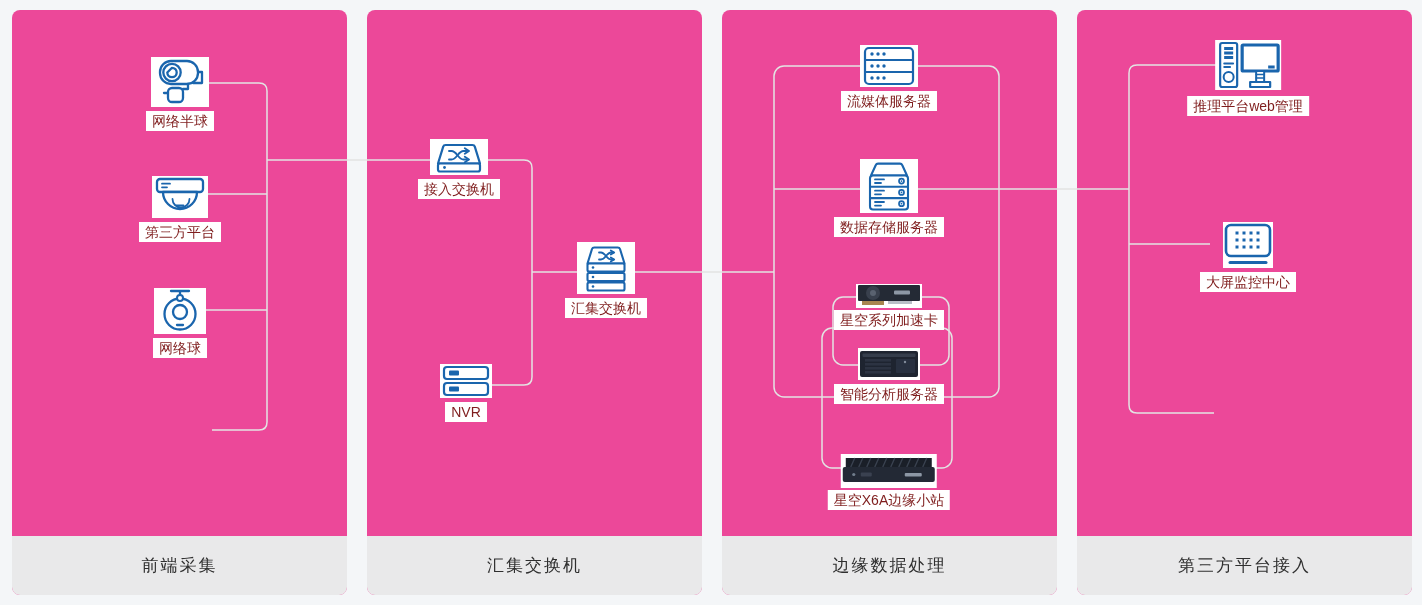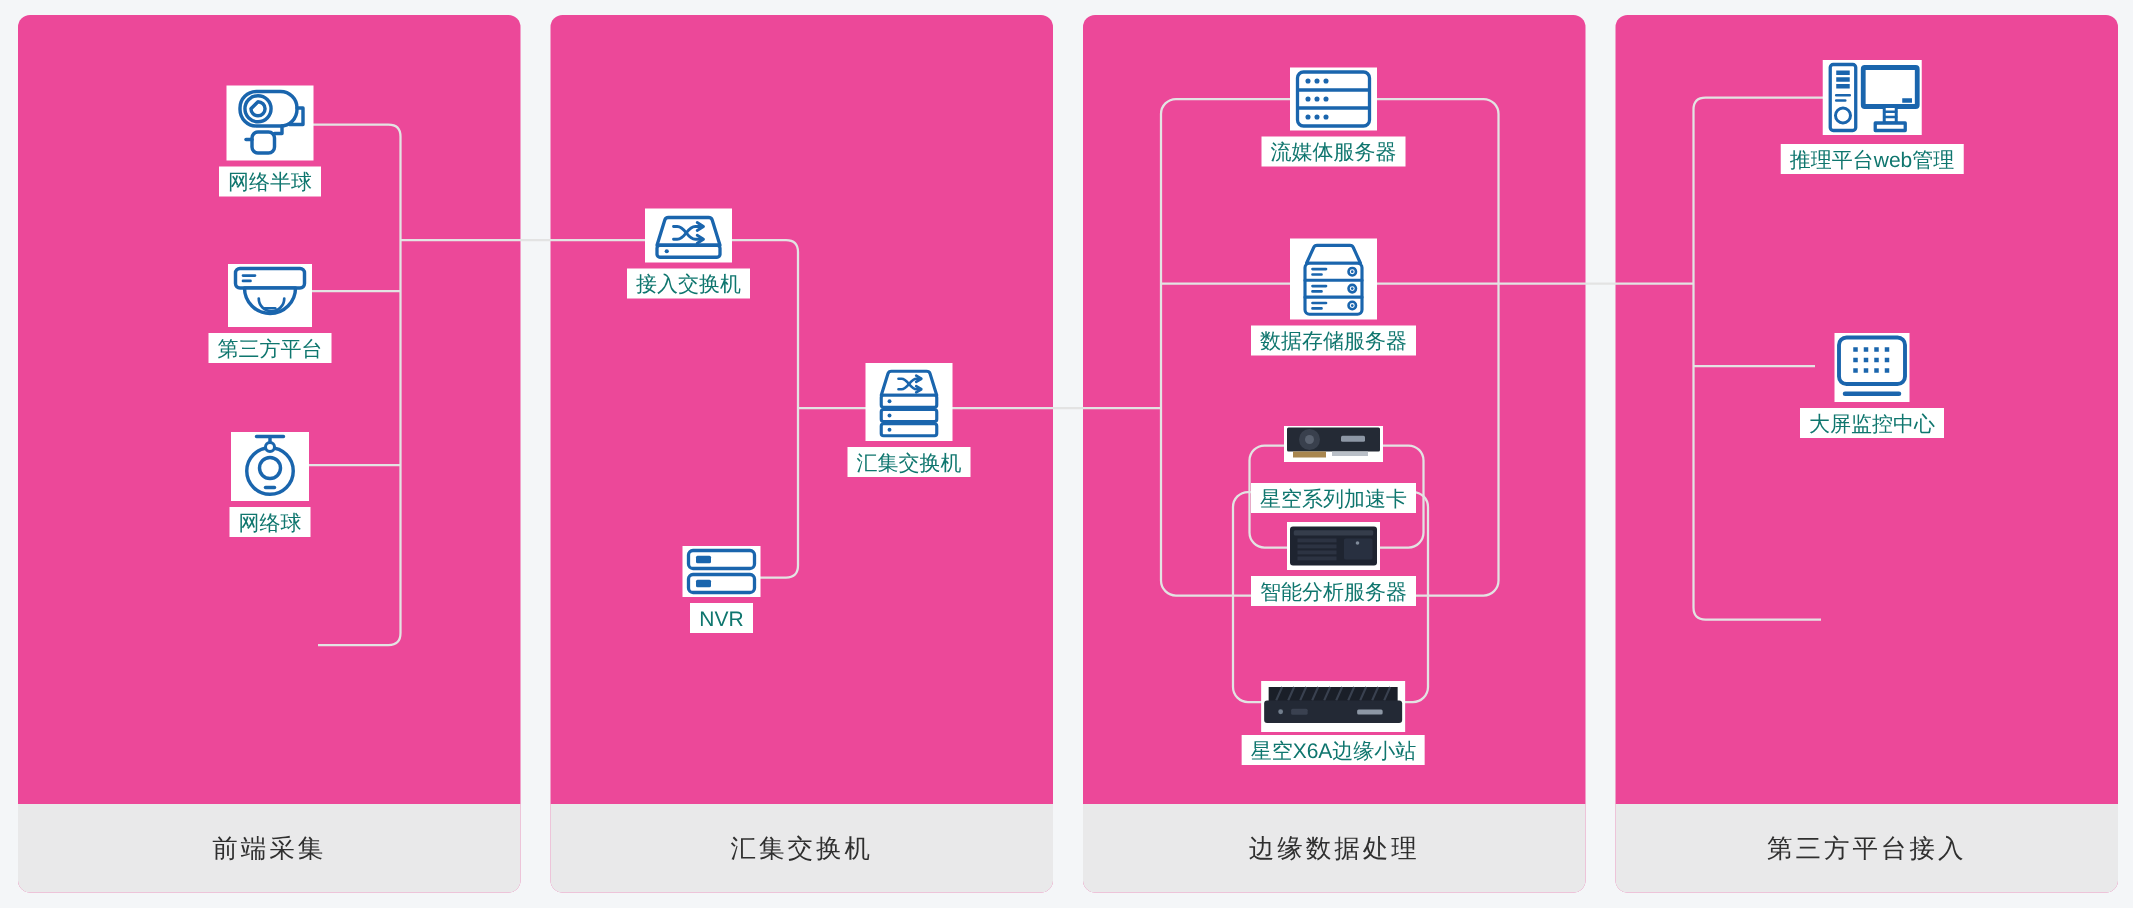--- a/index.html
+++ b/index.html
@@ -20,21 +20,21 @@
     font-size:17px;color:#2f2f2f;font-weight:500;letter-spacing:2px;
   }
   .connectors{position:absolute;left:0;top:0;z-index:2;pointer-events:none;}
   .connectors *{fill:none;stroke:#e3e3e3;stroke-width:1.5;}
   .node{
     position:absolute;display:flex;flex-direction:column;align-items:center;
     transform:translateX(-50%);z-index:3;
   }
   .icon-wrap{background:#fff;display:flex;align-items:center;justify-content:center;}
   .node-label{
-    margin-top:4px;font-size:14px;line-height:18px;color:#0f766e;
+    margin-top:4px;font-size:14px;line-height:18px;color:#7f1d1d;
     background:#ffffff;padding:1px 6px;white-space:nowrap;
   }
 </style>
 </head>
 <body>
 
 <div class="canvas">
 
   <div class="card" style="left:12px;width:335px;">
     <div class="card-footer">
@@ -131,21 +131,21 @@
           <path d="M34.8 9.3 L39 12 L34.8 14.7" stroke-width="1.9"></path>
           <path d="M34.8 17.8 L39 20.5 L34.8 23.2" stroke-width="1.9"></path>
           <rect x="8" y="24.5" width="42" height="8" rx="2" fill="#fff"></rect>
           <circle cx="14.5" cy="28.5" r="1.4" fill="#1a65ad" stroke="none"></circle>
         </g>
       </svg>
     </span>
     <div class="node-label">接入交换机</div>
   </div>
 
-  <div class="node" style="left:481px;top:364px;">
+  <div class="node" style="left:466px;top:364px;">
     <span class="icon-wrap">
       <svg width="52" height="34" viewBox="0 0 52 34">
         <g fill="none" stroke="#1a65ad" stroke-width="2.2" stroke-linejoin="round">
           <rect x="4" y="3" width="44" height="12" rx="3" fill="#fff"></rect>
           <rect x="9" y="6.5" width="10" height="5" rx="1" fill="#1a65ad" stroke="none"></rect>
           <rect x="4" y="19" width="44" height="12" rx="3" fill="#fff"></rect>
           <rect x="9" y="22.5" width="10" height="5" rx="1" fill="#1a65ad" stroke="none"></rect>
         </g>
       </svg>
     </span>
@@ -220,21 +220,21 @@
     <span class="icon-wrap">
       <svg width="66" height="24" viewBox="0 0 66 24">
         <rect x="2" y="1" width="62" height="16" rx="1" fill="#242a35"></rect>
         <circle cx="17" cy="9" r="7" fill="#39404d"></circle>
         <circle cx="17" cy="9" r="3" fill="#5a6270"></circle>
         <rect x="38" y="6.5" width="16" height="4" rx="1" fill="#8d97a5"></rect>
         <rect x="6" y="17" width="22" height="4" fill="#a8864f"></rect>
         <rect x="32" y="17" width="24" height="3" fill="#b9bfc7"></rect>
       </svg>
     </span>
-    <div class="node-label" style="margin-top:14px;">星空系列加速卡</div>
+    <div class="node-label" style="margin-top:2px;">星空系列加速卡</div>
   </div>
 
   <div class="node" style="left:889px;top:348px;">
     <span class="icon-wrap">
       <svg width="62" height="32" viewBox="0 0 62 32">
         <rect x="2" y="3" width="58" height="26" rx="2" fill="#1e2430"></rect>
         <rect x="4.5" y="5.5" width="53" height="3.5" rx="1" fill="#353d4b"></rect>
         <rect x="7" y="11" width="26" height="2.6" fill="#2c3342"></rect>
         <rect x="7" y="15" width="26" height="2.6" fill="#2c3342"></rect>
         <rect x="7" y="19" width="26" height="2.6" fill="#2c3342"></rect>

